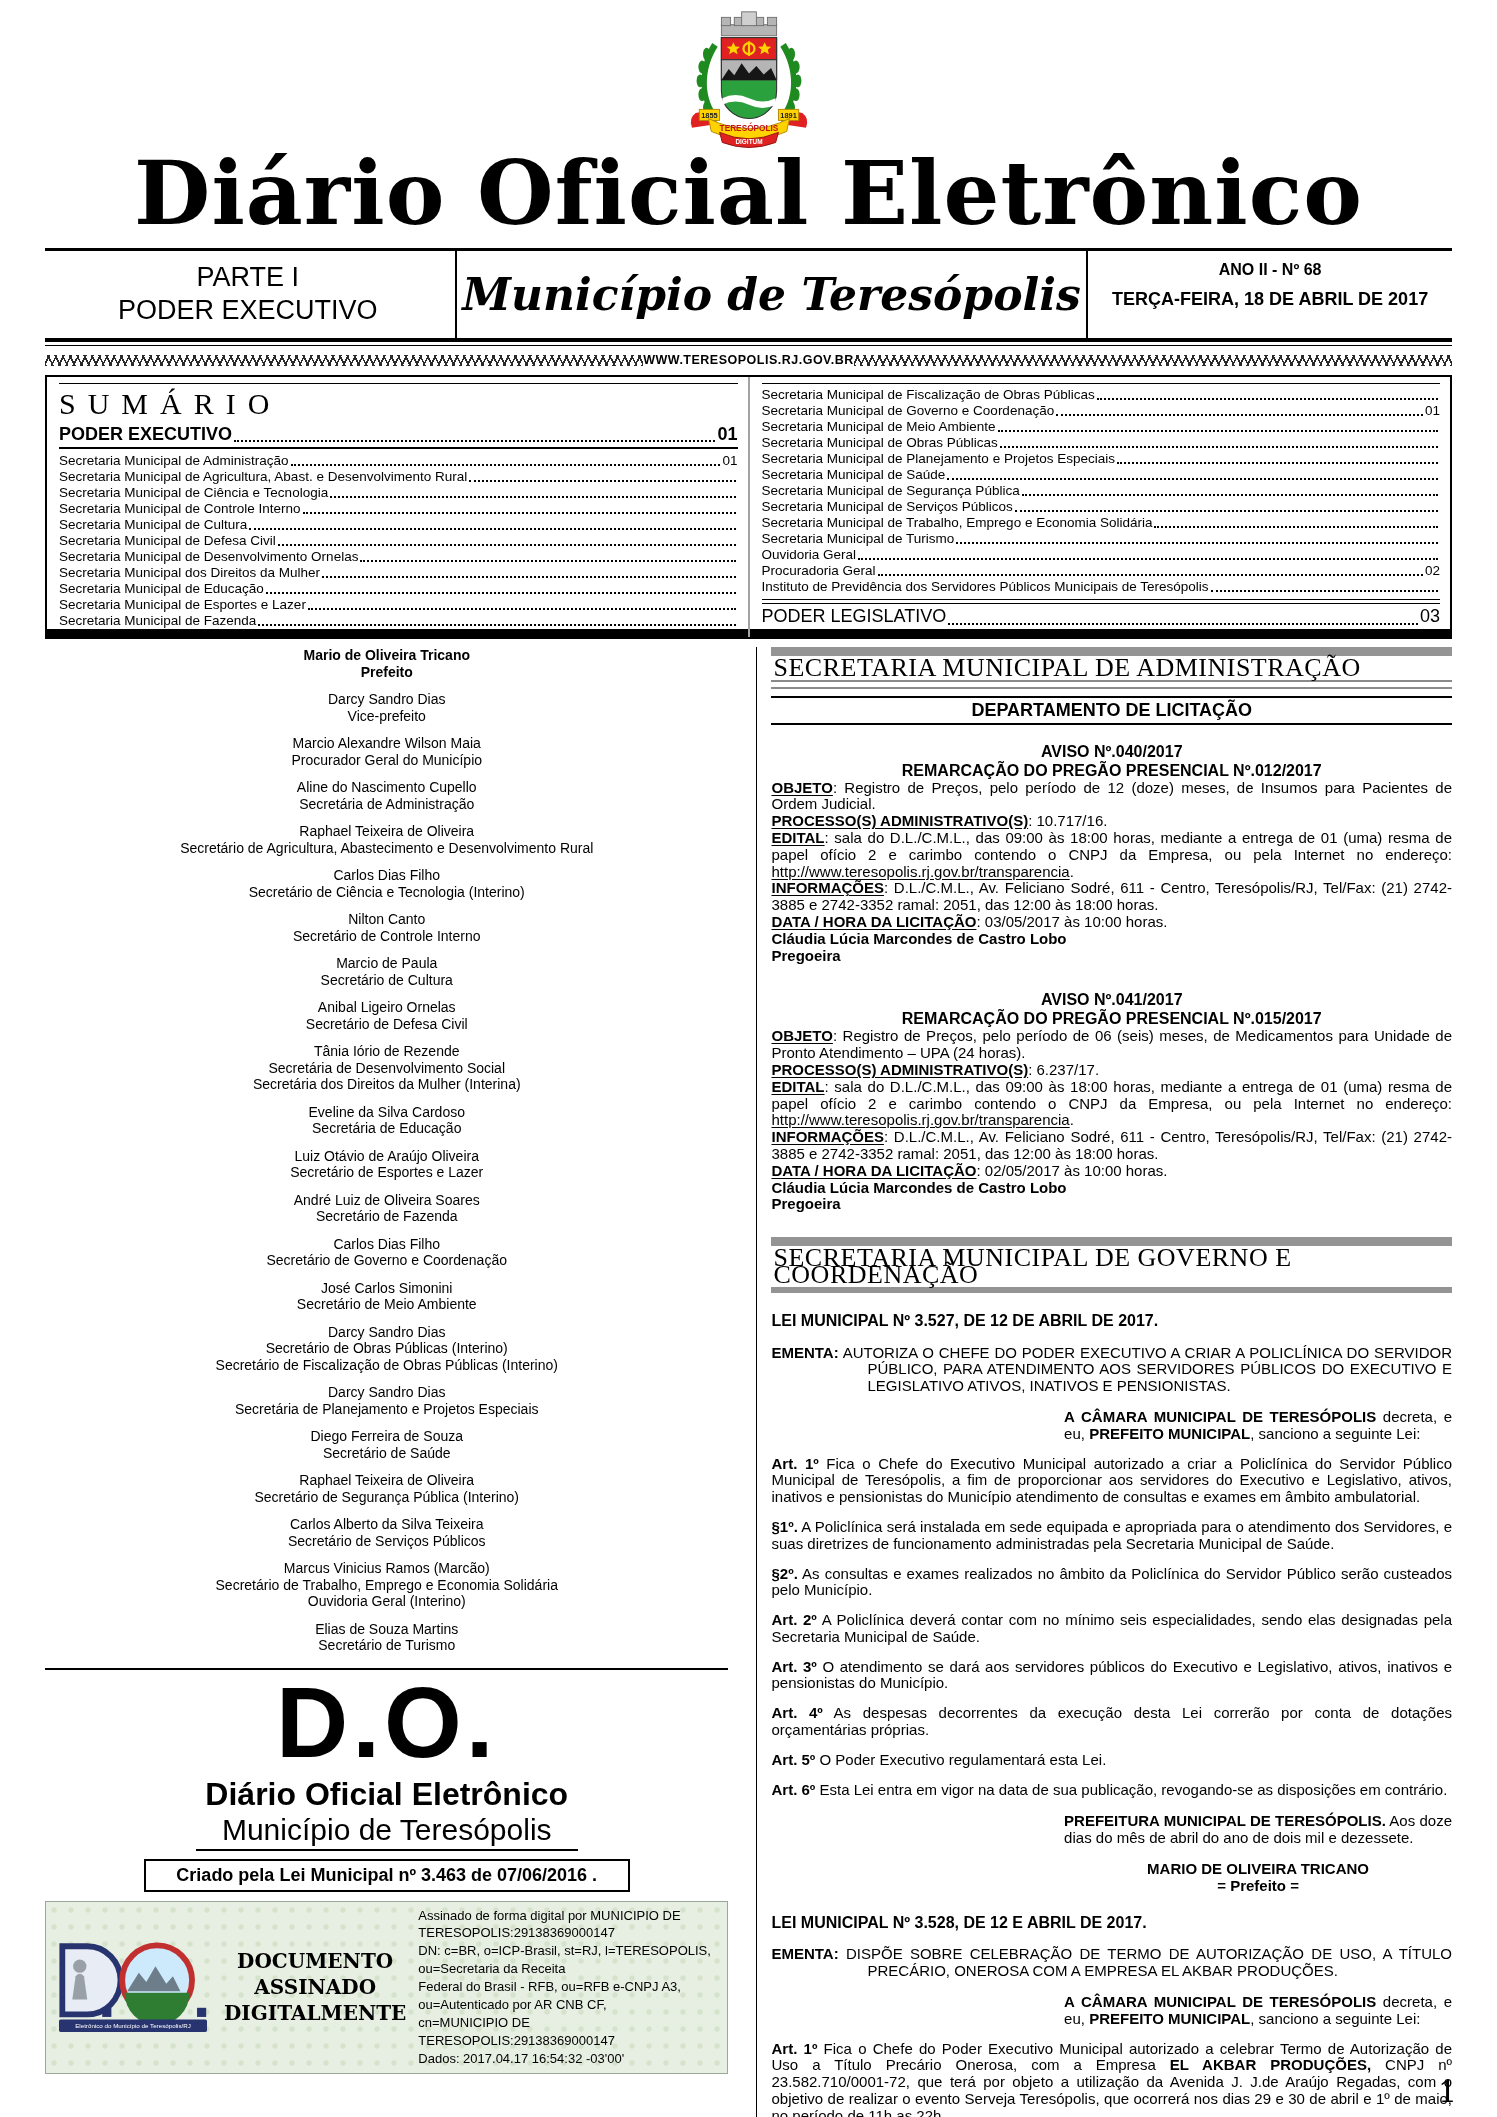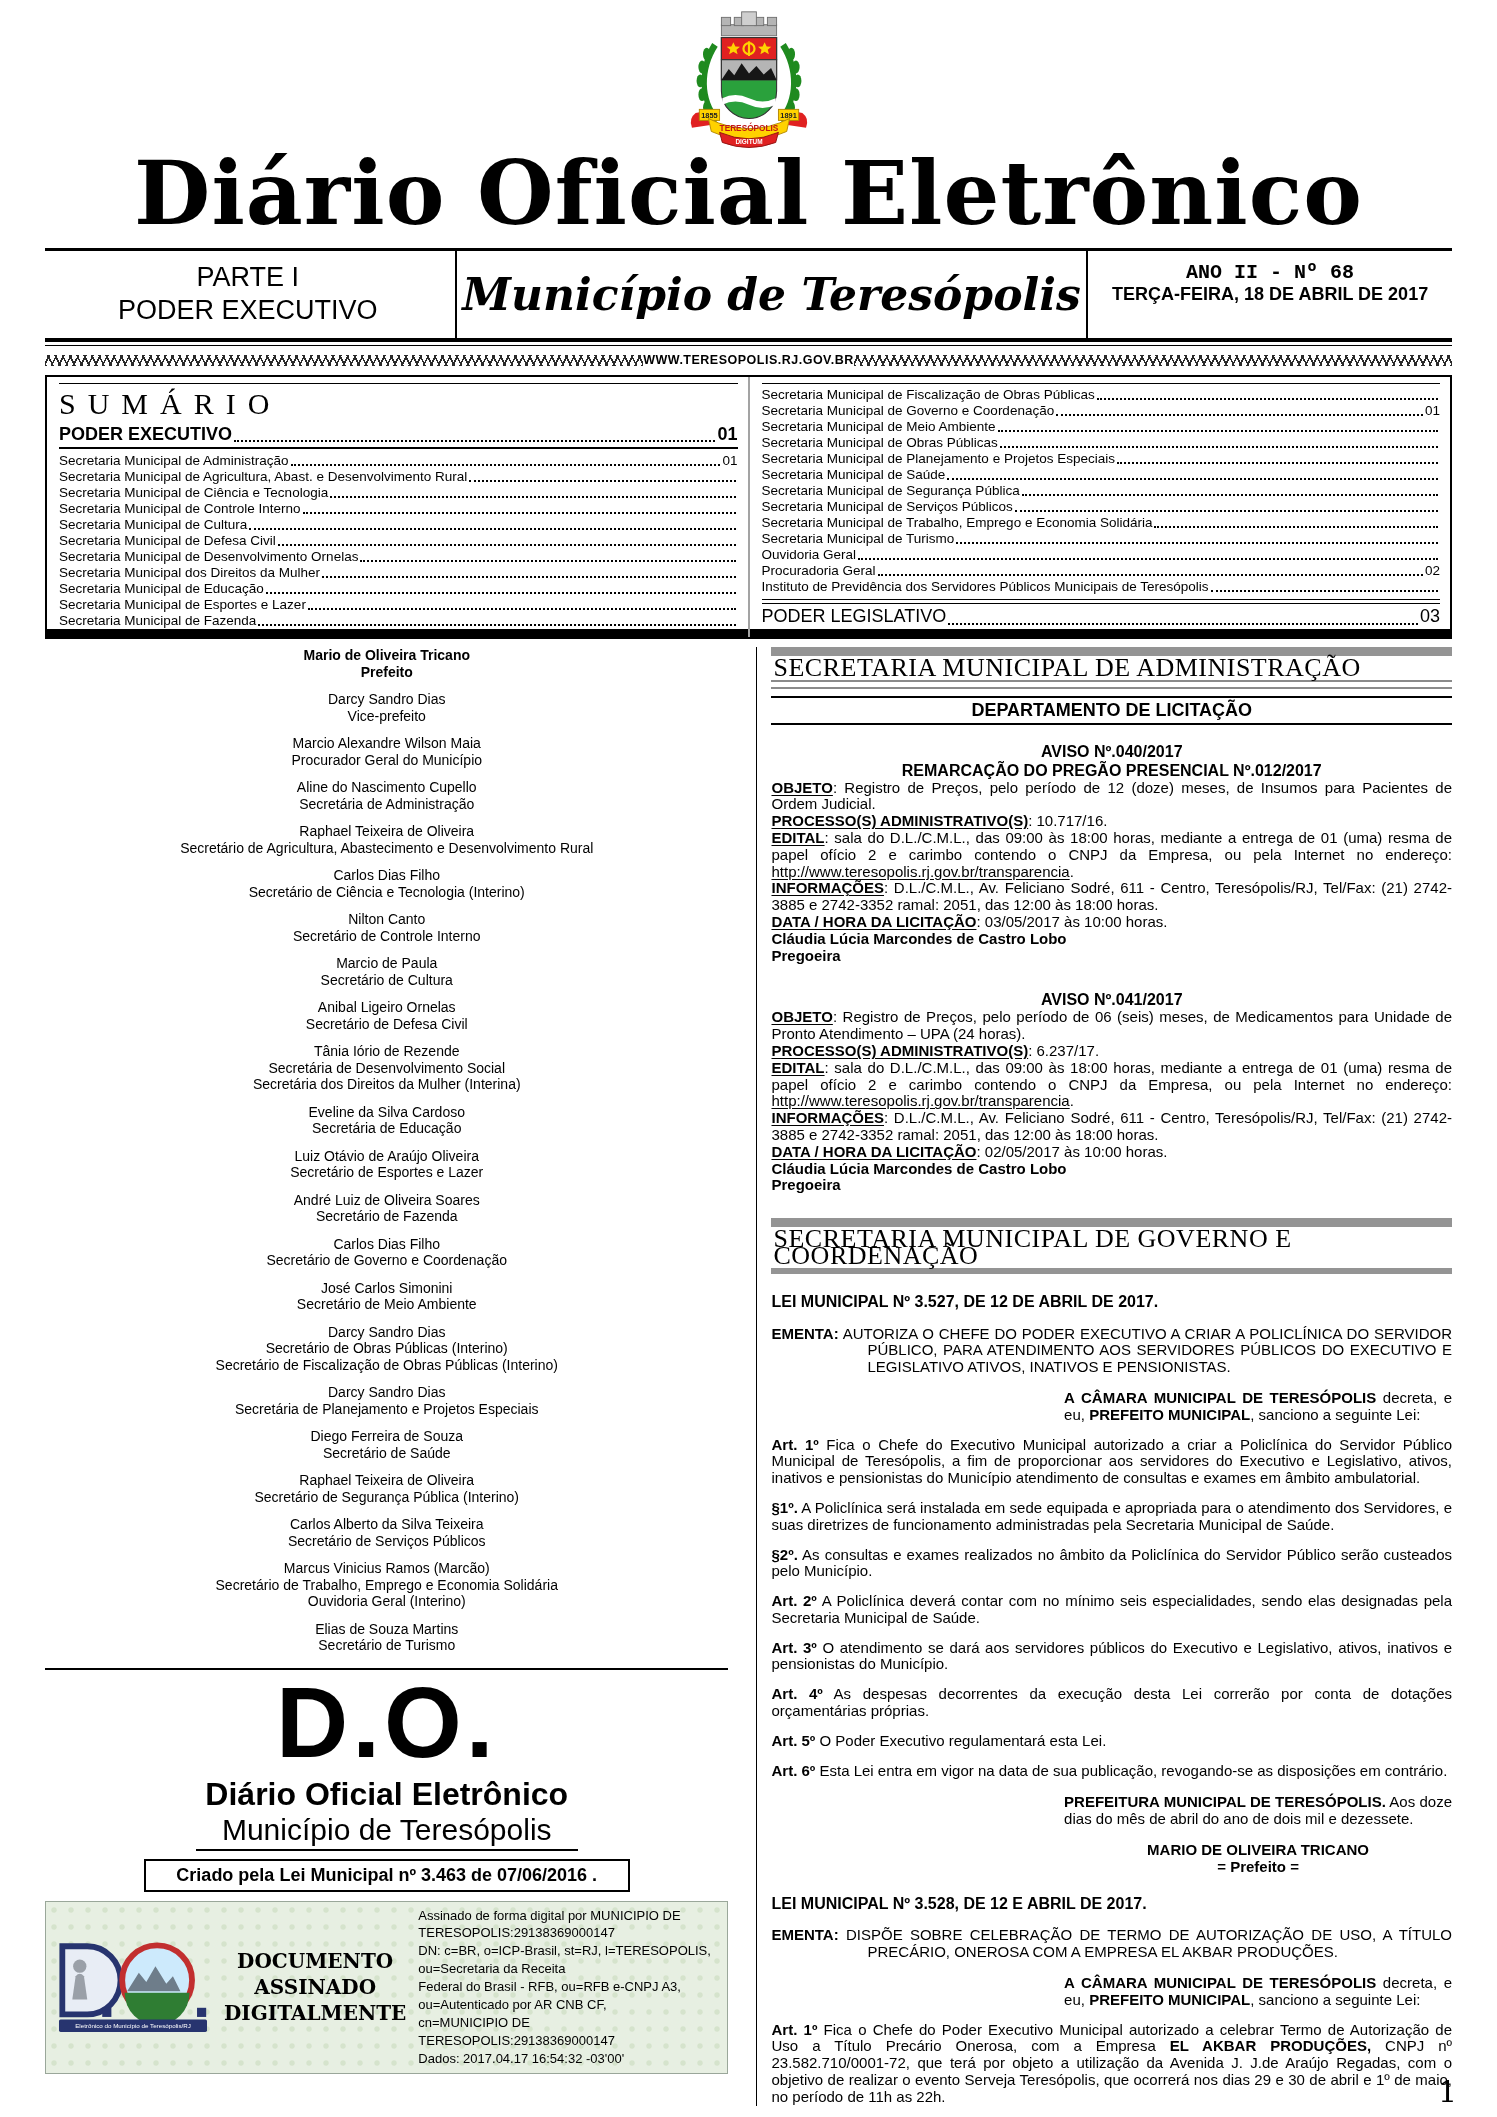--- a/index.html
+++ b/index.html
@@ -15,21 +15,21 @@
     font-size:88px;line-height:1.04;letter-spacing:1px;margin-top:0;
   }
   .header-bar{border-top:3px solid #000;display:flex;align-items:stretch;margin-top:8px;}
   .hb-left{width:29%;text-align:center;padding:10px 4px 10px 0;font-size:27px;line-height:1.25;}
   .hb-center{
     width:45%;border-left:2px solid #000;border-right:2px solid #000;
     display:flex;align-items:center;justify-content:center;
     font-family:"DejaVu Serif",serif;font-weight:bold;font-size:44px;font-style:italic;
   }
   .hb-right{width:26%;text-align:center;padding:10px 0;font-weight:bold;}
-  .hb-right .ed{font-size:20px;font-family:Liberation Mono, monospace;}
+  .hb-right .ed{font-size:16px;margin-bottom:10px;}
   .hb-right .dt{font-size:18px;}
   .dbl-rule{border-top:4px solid #000;border-bottom:1px solid #000;height:3px;}
   .url-row{display:flex;align-items:center;height:26px;margin:1px 0 2px 0;}
   .zigzag{flex:1;height:11px;
     background-image:
       repeating-linear-gradient(63deg,#2a2a2a 0 1.6px,transparent 1.6px 6.5px),
       repeating-linear-gradient(-63deg,#2a2a2a 0 1.6px,transparent 1.6px 6.5px);
   }
   .url-text{font-size:12.5px;font-weight:bold;letter-spacing:.5px;}
   
@@ -512,20 +512,21 @@
           <p class="para"><b><u>INFORMAÇÕES</u></b>: D.L./C.M.L., Av. Feliciano Sodré, 611 - Centro, Teresópolis/RJ, Tel/Fax: (21) 2742-3885 e 2742-3352 ramal: 2051, das 12:00 às 18:00 horas.</p>
 
           <p class="para"><b><u>DATA / HORA DA LICITAÇÃO</u></b>: 03/05/2017 às 10:00 horas.</p>
 
         <div class="signer">Cláudia Lúcia Marcondes de Castro Lobo</div>
         <div class="signer">Pregoeira</div>
       </div>
 
       <div class="notice" style="margin-top:26px;">
         <div class="notice-title">AVISO Nº.041/2017</div>
+        <div class="notice-title">REMARCAÇÃO DO PREGÃO PRESENCIAL Nº.015/2017</div>
 
           <p class="para"><b><u>OBJETO</u></b>: Registro de Preços, pelo período de 06 (seis) meses, de Medicamentos para Unidade de Pronto Atendimento – UPA (24 horas).</p>
 
           <p class="para"><b><u>PROCESSO(S) ADMINISTRATIVO(S)</u></b>: 6.237/17.</p>
 
           <p class="para"><b><u>EDITAL</u></b>: sala do D.L./C.M.L., das 09:00 às 18:00 horas, mediante a entrega de 01 (uma) resma de papel ofício 2 e carimbo contendo o CNPJ da Empresa, ou pela Internet no endereço: <u>http://www.teresopolis.rj.gov.br/transparencia</u>.</p>
 
           <p class="para"><b><u>INFORMAÇÕES</u></b>: D.L./C.M.L., Av. Feliciano Sodré, 611 - Centro, Teresópolis/RJ, Tel/Fax: (21) 2742-3885 e 2742-3352 ramal: 2051, das 12:00 às 18:00 horas.</p>
 
           <p class="para"><b><u>DATA / HORA DA LICITAÇÃO</u></b>: 02/05/2017 às 10:00 horas.</p>

